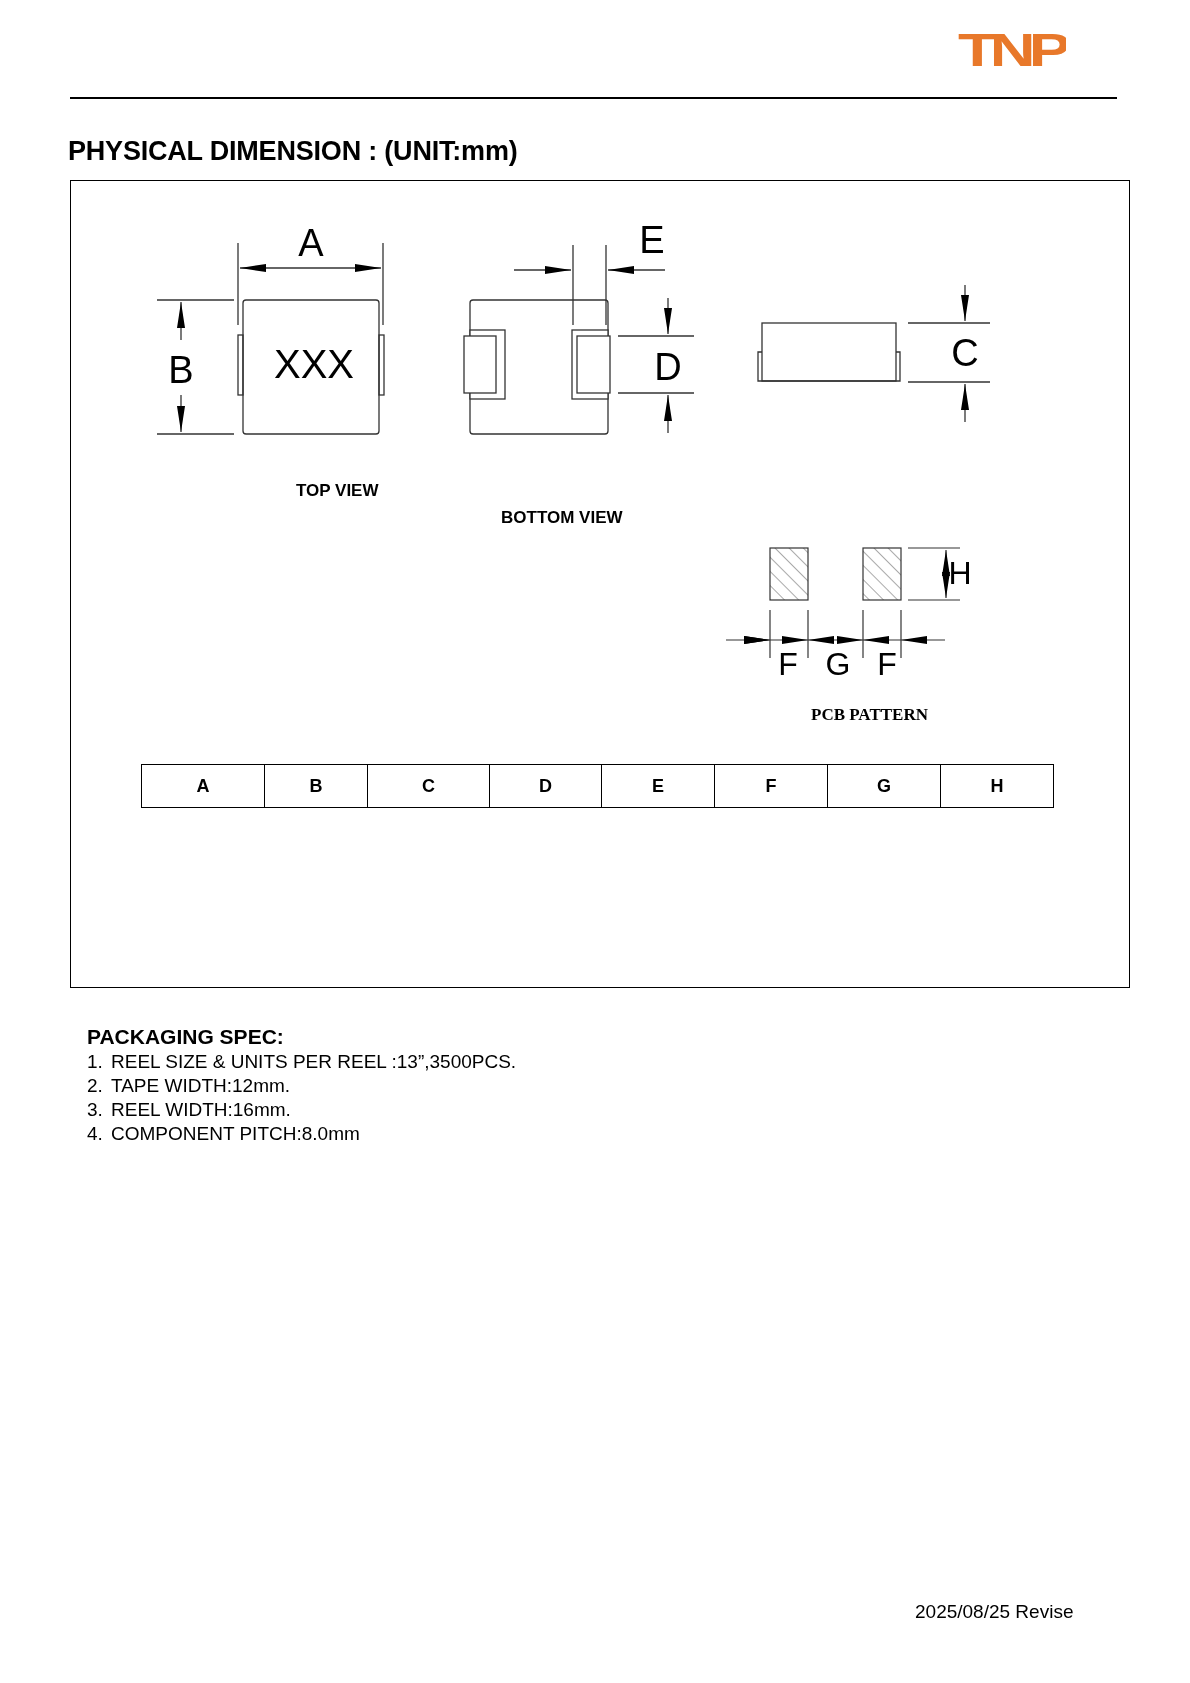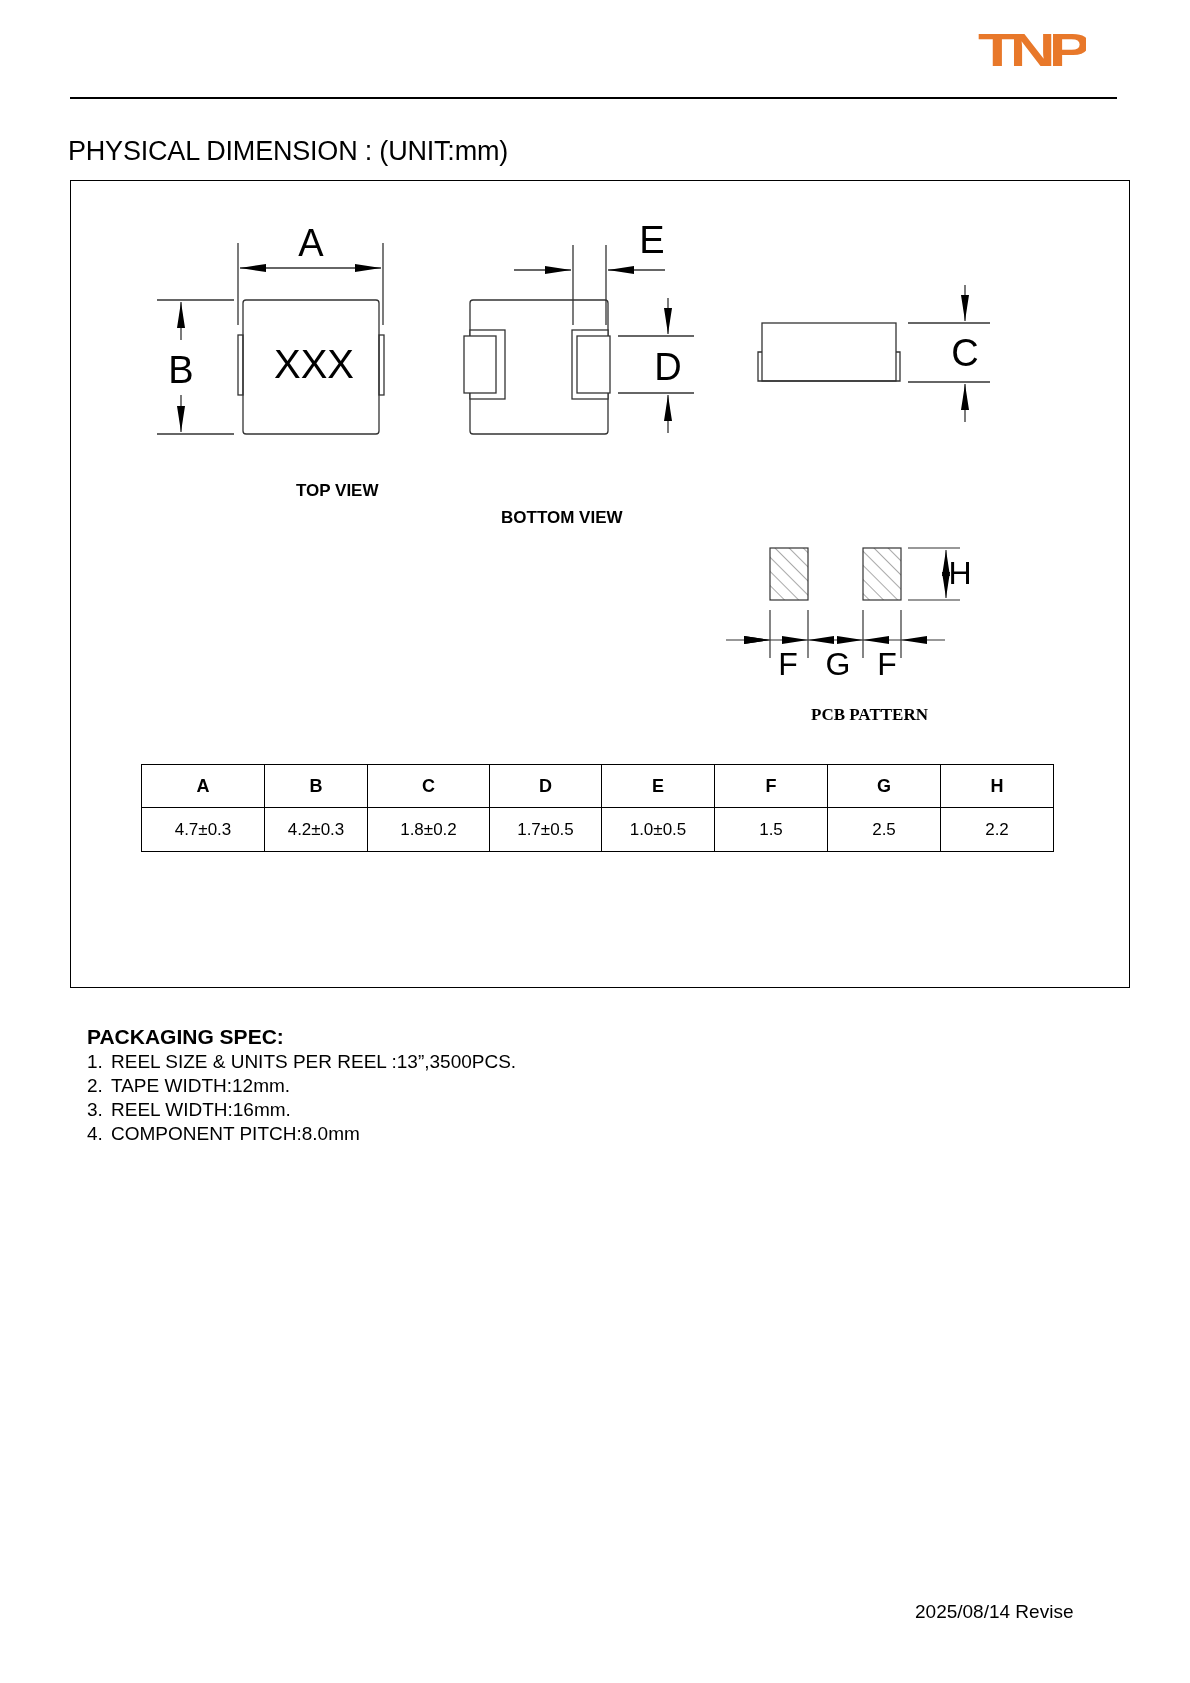--- a/index.html
+++ b/index.html
@@ -1,20 +1,20 @@
 <!DOCTYPE html>
 <html><head>
 <meta charset="utf-8">
 <style>
   html,body{margin:0;padding:0;background:#fff;}
   body{width:1190px;height:1683px;position:relative;font-family:"Liberation Sans",sans-serif;color:#000;overflow:hidden;}
   .abs{position:absolute;}
-  .logo{left:958px;top:26px;width:108px;height:46px;margin-left:20px;}
+  .logo{left:958px;top:26px;width:108px;height:46px;}
   .hr{left:70px;top:97px;width:1047px;height:2px;background:#000;}
-  .title{left:68px;top:136px;font-size:27px;font-weight:normal;letter-spacing:-0.2px;}
+  .title{left:68px;top:136px;font-size:27px;font-weight:bold;letter-spacing:-0.2px;}
   .frame{left:70px;top:180px;width:1060px;height:808px;border:1px solid #000;box-sizing:border-box;}
   .drawing{left:0;top:0;width:1190px;height:760px;}
   .lbl{font-size:17px;font-weight:bold;margin-left:25px;}
   table.dim{position:absolute;left:141px;top:764px;border-collapse:collapse;}
   table.dim td{border:1.3px solid #000;text-align:center;font-size:17px;padding:0;}
   table.dim tr.h td{height:42px;font-weight:bold;font-size:18px;}
   table.dim tr.v td{height:43px;}
   .pk-title{left:87px;top:1025px;font-size:21px;font-weight:bold;}
   .pk-list{left:87px;top:1050px;font-size:19px;line-height:24px;margin:0;padding:0;list-style:none;}
   .pk-list li{display:flex;}
@@ -133,30 +133,20 @@
       <tr class="h">
     <td style="width:122px">A</td>
     <td style="width:102px">B</td>
     <td style="width:121px">C</td>
     <td style="width:111px">D</td>
     <td style="width:112px">E</td>
     <td style="width:112px">F</td>
     <td style="width:112px">G</td>
     <td style="width:112px">H</td>
   </tr>
-  <tr class="v">
-    <td>4.7±0.3</td>
-    <td>4.2±0.3</td>
-    <td>1.8±0.2</td>
-    <td>1.7±0.5</td>
-    <td>1.0±0.5</td>
-    <td>1.5</td>
-    <td>2.5</td>
-    <td>2.2</td>
-  </tr>
 </tbody>
   </table>
 
 <div class="abs pk-title">PACKAGING SPEC:</div>
 <ul class="abs pk-list">
   <li>
       <span class="n">1.</span>
       <span>REEL SIZE &amp; UNITS PER REEL :13”,3500PCS.</span>
     </li>
   <li>
@@ -166,13 +156,13 @@
   <li>
       <span class="n">3.</span>
       <span>REEL WIDTH:16mm.</span>
     </li>
   <li>
       <span class="n">4.</span>
       <span>COMPONENT PITCH:8.0mm</span>
     </li>
 </ul>
 
-<div class="abs rev">2025/08/14 Revise</div>
+<div class="abs rev">2025/08/25 Revise</div>
 
 </body></html>

